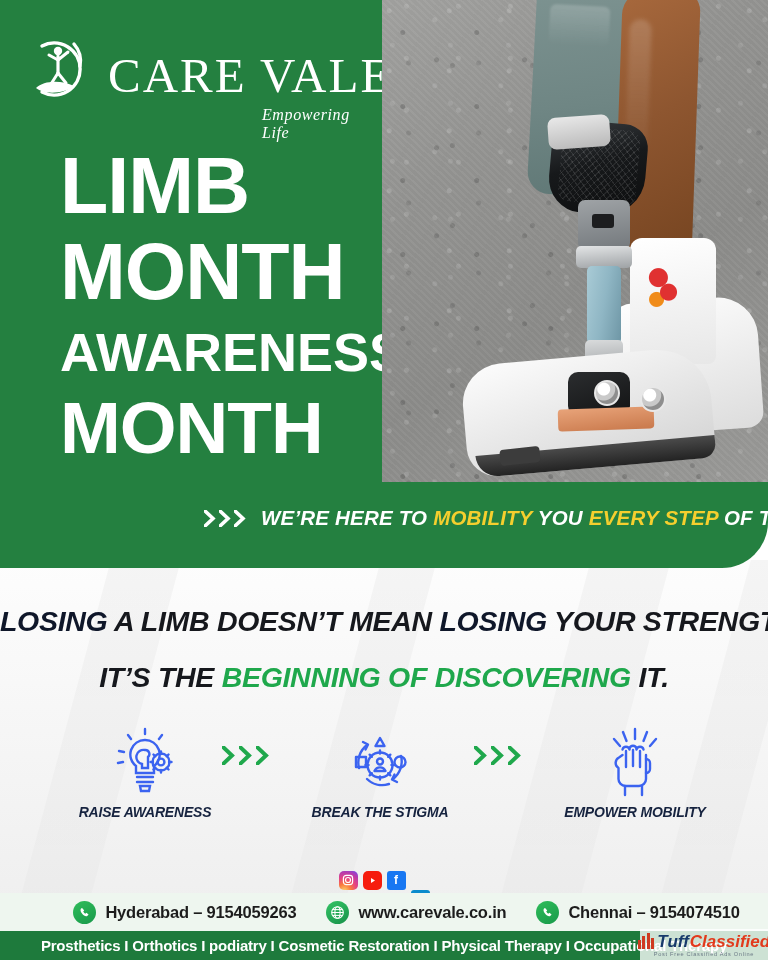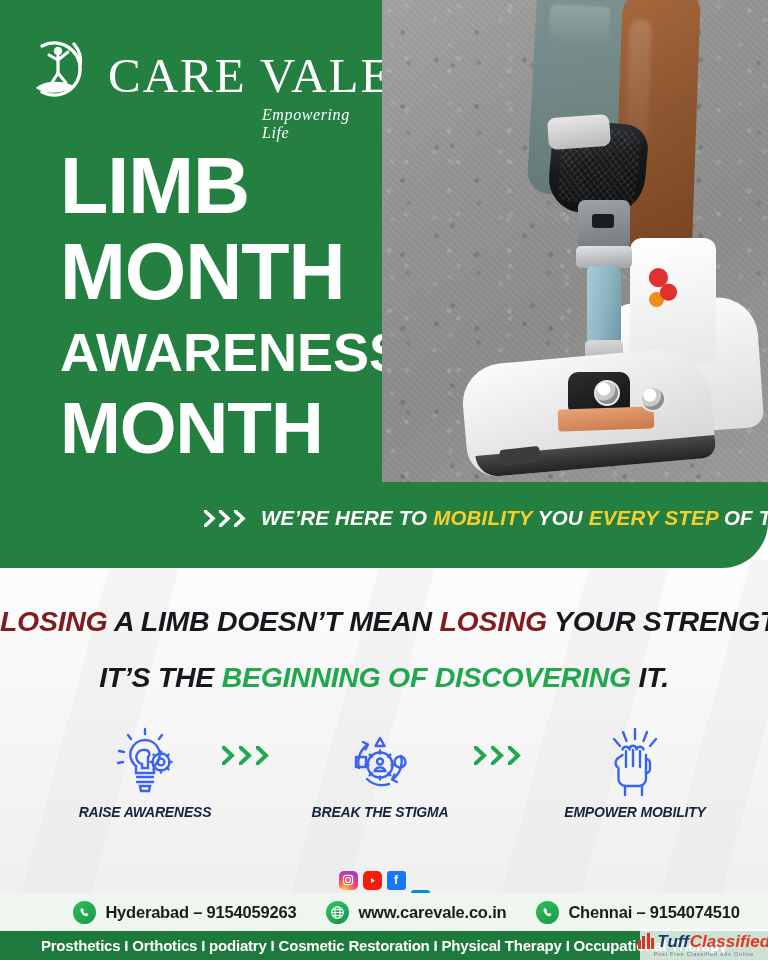--- a/index.html
+++ b/index.html
@@ -208,21 +208,21 @@
   .s3 { left:540px; width:80px; }
   .s4 { left:700px; width:60px; }
 
   
   .msg { position:absolute; left:0; top:604px; width:768px; z-index:5; text-align:center; }
   .msg-line {
     font-size:28.5px; font-weight:bold; font-style:italic; color:#16181d;
     letter-spacing:-.3px; white-space:nowrap; line-height:34px;
   }
   .msg-line.second { margin-top:22px; }
-  .blue  { color:#7f1d1d; }
+  .blue  { color:#0f172a; }
   .green { color:#1fa84c; }
 
   
   .features {
     position:absolute; left:0; top:724px; width:768px; height:120px; z-index:5;
   }
   .feat { position:absolute; text-align:center; }
   .feat .icon-box { height:76px; display:flex; align-items:center; justify-content:center; }
   .feat .feat-label {
     font-size:14px; font-weight:bold; font-style:italic; color:#16233f;

